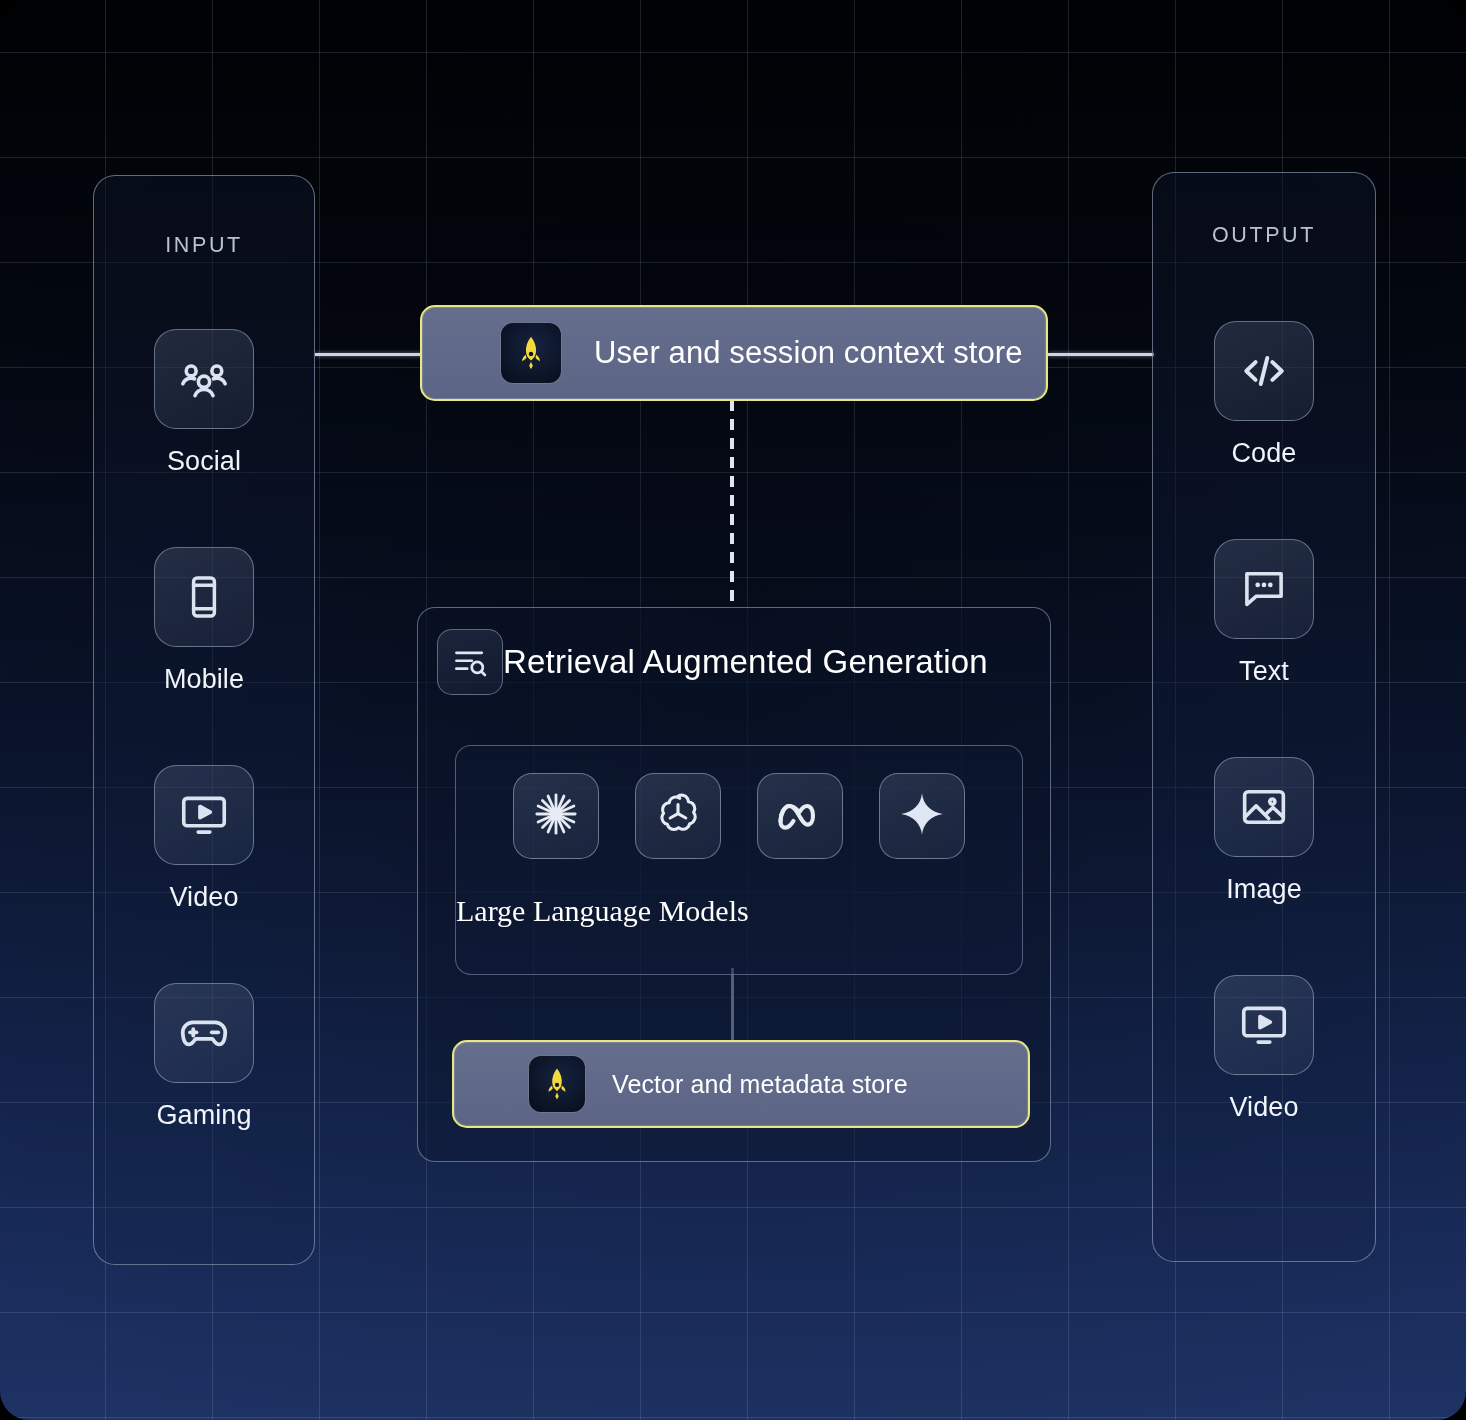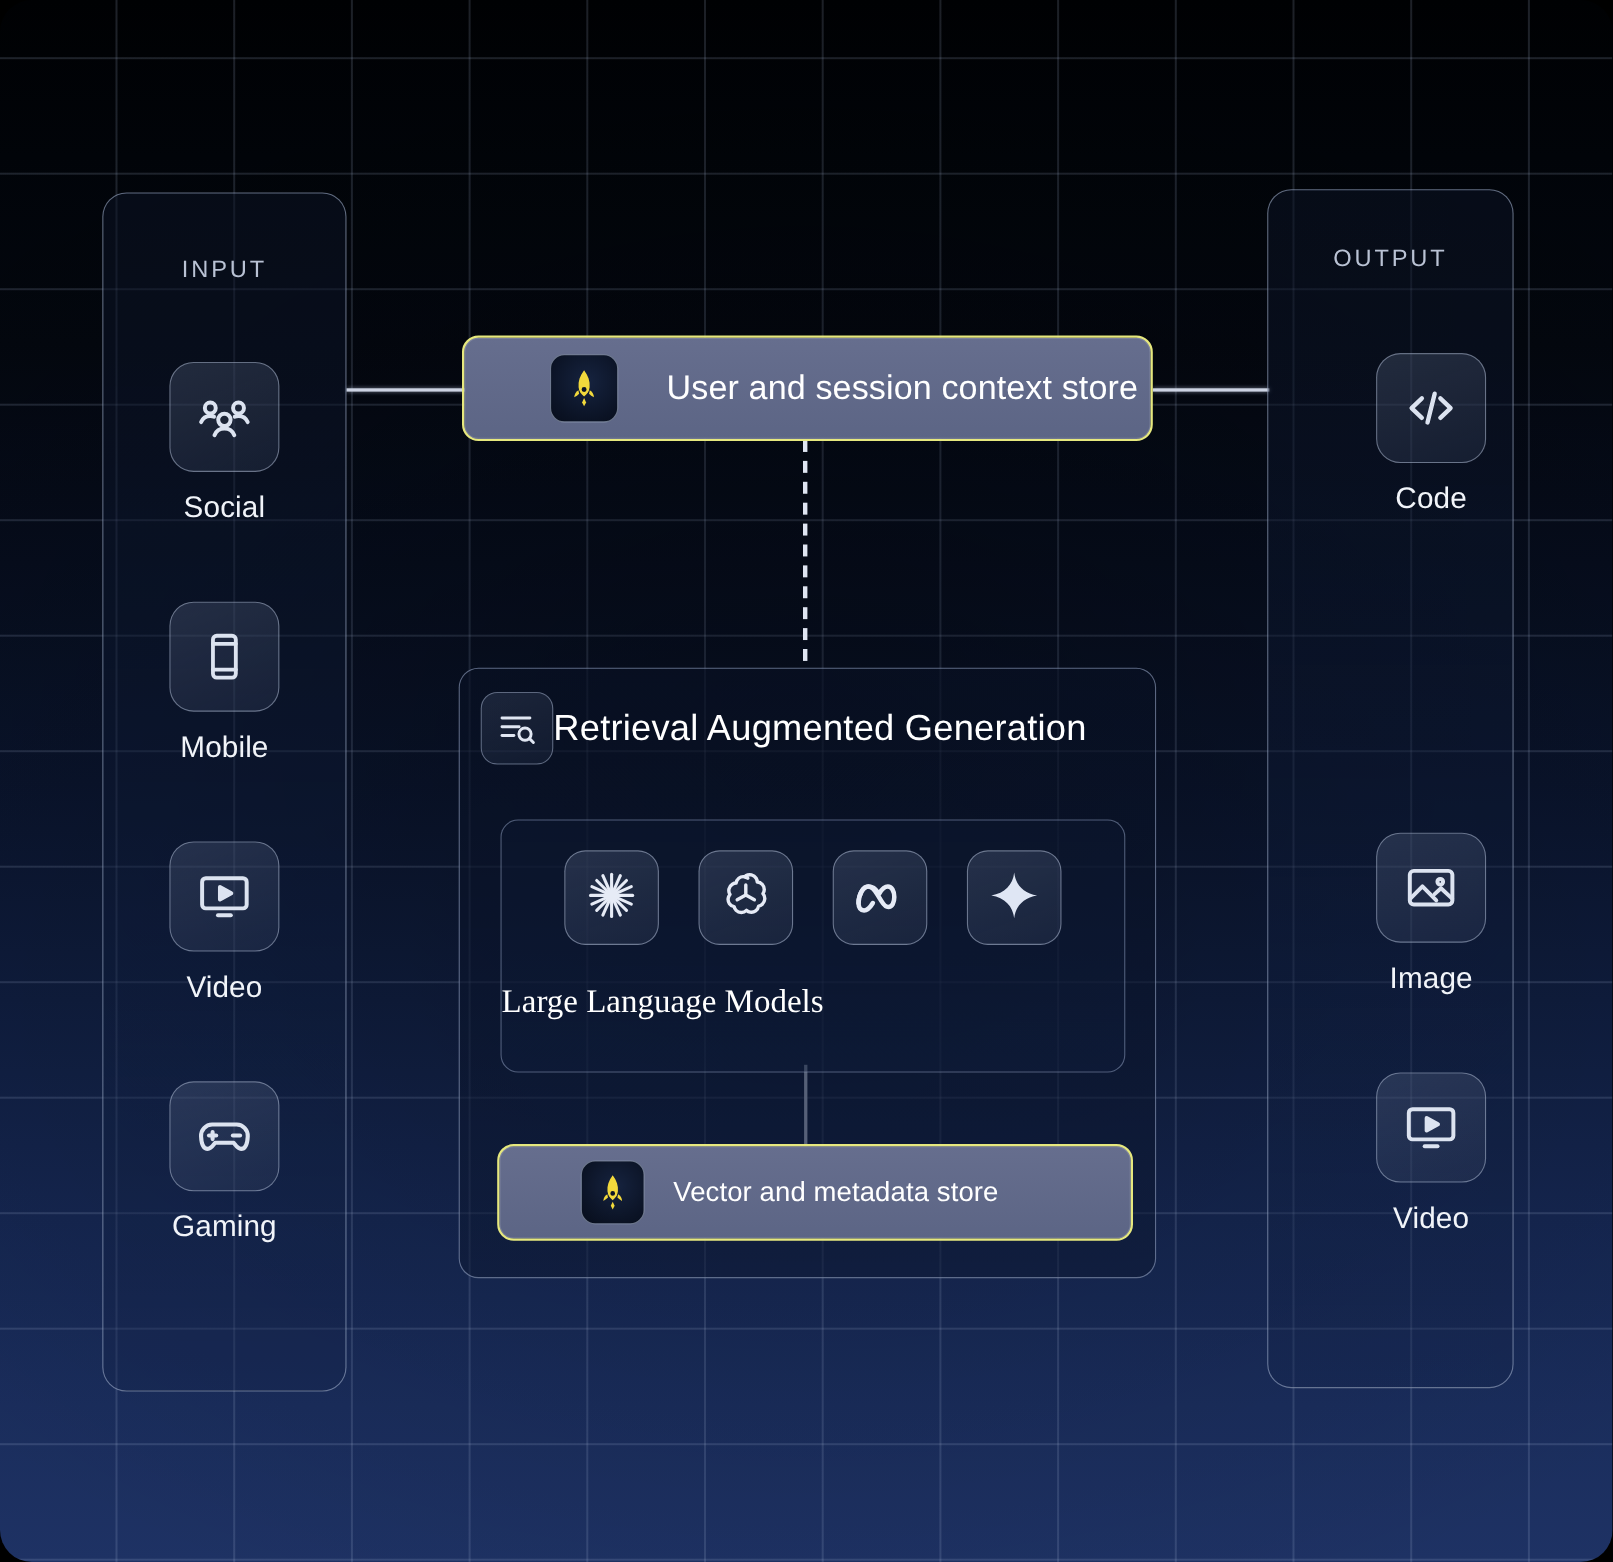--- a/index.html
+++ b/index.html
@@ -56,21 +56,21 @@
     position: absolute;
     border: 1.6px solid rgba(172,186,214,0.55);
     border-radius: 22px;
     background: linear-gradient(180deg,
         rgba(12,20,38,0.50) 0%,
         rgba(14,26,52,0.42) 45%,
         rgba(20,36,74,0.34) 100%);
     box-sizing: border-box;
   }
   #panel-input  { left: 93px;  top: 175px; width: 222px; height: 1090px; }
-  #panel-output { left: 1152px; top: 172px; width: 224px; height: 1090px; padding-left: 37px; }
+  #panel-output { left: 1152px; top: 172px; width: 224px; height: 1090px; }
 
   .panel-title {
     position: absolute;
     left: 0; right: 0;
     text-align: center;
     color: #b9c2d4;
     font-size: 21.5px;
     letter-spacing: 2.6px;
     font-weight: 400;
   }
@@ -150,21 +150,21 @@
     background: radial-gradient(circle at 55% 40%, #16233f 0%, #0b1325 70%, #070d1b 100%);
     display: flex;
     align-items: center;
     justify-content: center;
     flex: none;
     box-sizing: border-box;
   }
   #store-vector .store-icon { width: 58px; height: 58px; }
 
   .store-label {
-    margin-left: 44px;
+    margin-left: 32px;
     color: #ffffff;
     font-size: 31px;
     font-weight: 500;
     letter-spacing: 0.1px;
   }
   #store-vector .store-label { font-size: 25px; margin-left: 26px; }
 
   
   #rag-box {
     position: absolute;
@@ -302,20 +302,31 @@
       <div class="tile">
         <svg width="56" height="56" viewBox="0 0 24 24" fill="none" stroke="#dce3f0" stroke-width="1.7" stroke-linecap="round" stroke-linejoin="round">
           <polyline points="8.4,8.2 4.4,12 8.4,15.8"></polyline>
           <polyline points="15.6,8.2 19.6,12 15.6,15.8"></polyline>
           <line x1="13.4" y1="6.4" x2="10.6" y2="17.6"></line>
         </svg>
       </div>
       <div class="node-label">Code</div>
     </div>
 
+    <div class="node" style="top:366px">
+      <div class="tile">
+        <svg width="54" height="54" viewBox="0 0 24 24" fill="none" stroke="#dce3f0" stroke-width="1.6" stroke-linecap="round" stroke-linejoin="round">
+          <path d="M4.4 5.2h15.2v10H8.6l-4.2 3.6z"></path>
+          <circle cx="9.2" cy="10.2" r="1.05" fill="#dce3f0" stroke="none"></circle>
+          <circle cx="12" cy="10.2" r="1.05" fill="#dce3f0" stroke="none"></circle>
+          <circle cx="14.8" cy="10.2" r="1.05" fill="#dce3f0" stroke="none"></circle>
+        </svg>
+      </div>
+      <div class="node-label">Text</div>
+    </div>
 
     <div class="node" style="top:584px">
       <div class="tile">
         <svg width="54" height="54" viewBox="0 0 24 24" fill="none" stroke="#dce3f0" stroke-width="1.6" stroke-linecap="round" stroke-linejoin="round">
           <rect x="3.4" y="5.2" width="17.2" height="13.6" rx="1.6"></rect>
           <circle cx="15.7" cy="9.6" r="1.15"></circle>
           <path d="M3.6 16.4l4.9-4.9 5.6 5.6"></path>
           <path d="M13.4 14.6l2.6-2.4 4.5 4.2"></path>
         </svg>
       </div>

